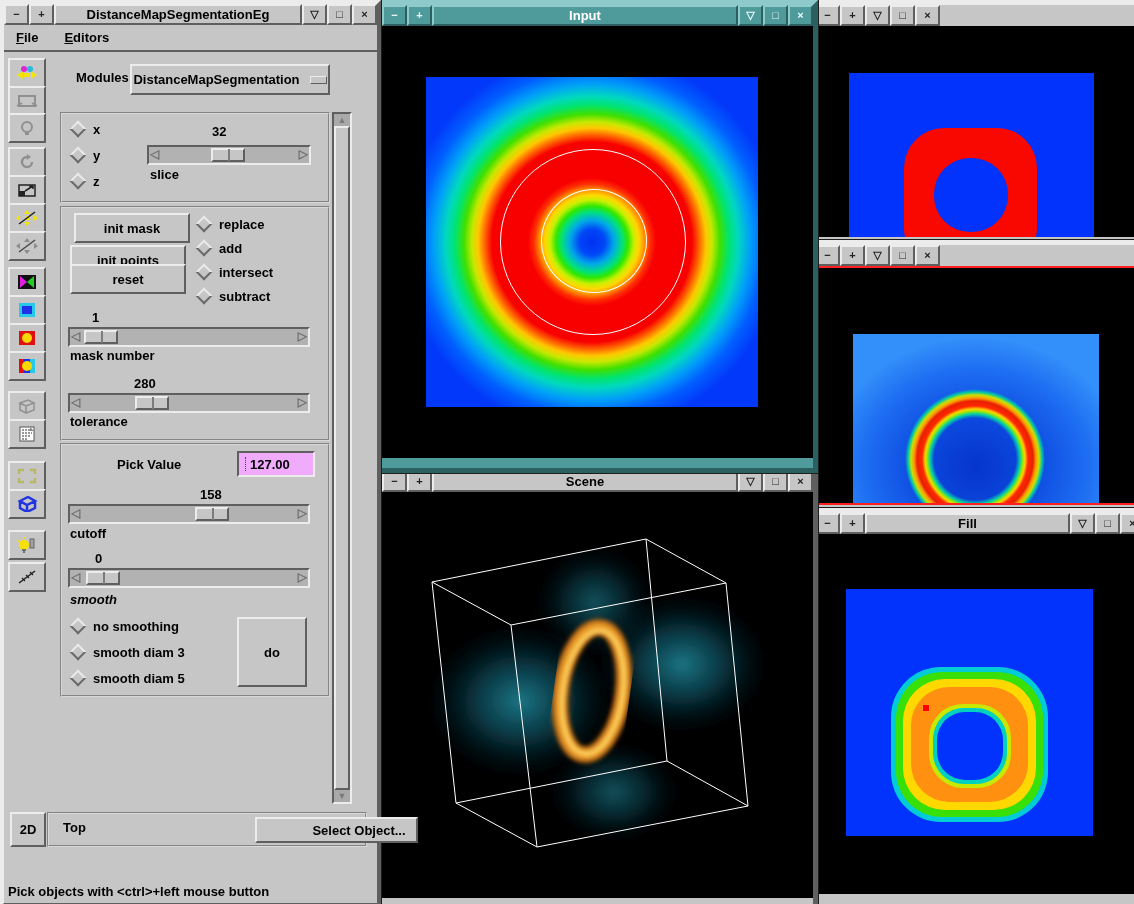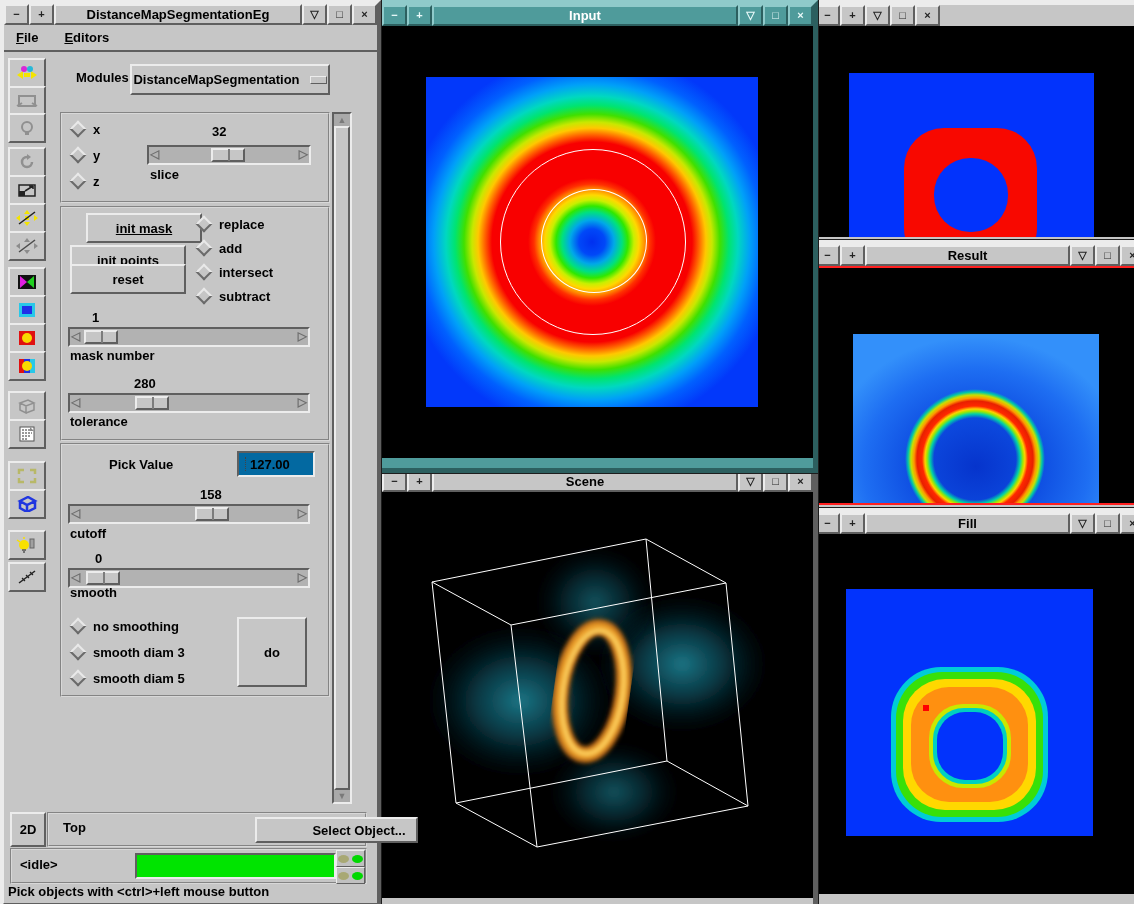--- a/index.html
+++ b/index.html
@@ -50,21 +50,21 @@
   
   .radio{position:absolute;display:flex;align-items:center;gap:9px;height:14px;}
   .dmd{width:8px;height:8px;flex:none;transform:rotate(45deg);background:#c6c6c6;
       border:2px solid;border-color:#e9e9e9 #6a6a6a #6a6a6a #e9e9e9;}
 
   
   .vscroll{position:absolute;width:16px;background:#a9a9a9;border:2px solid;border-color:#5f5f5f #ececec #ececec #5f5f5f;}
   .vthumb{position:absolute;left:0;right:0;background:#c6c6c6;border:2px solid;border-color:#ececec #5f5f5f #5f5f5f #ececec;}
   .sb-arr{position:absolute;left:0;right:0;text-align:center;font-size:9px;color:#7a7a7a;line-height:12px;}
 
-  .field{position:absolute;background:#0369a1;border:2px solid;border-color:#5f5f5f #ececec #ececec #5f5f5f;
+  .field{position:absolute;background:#f0abfc;border:2px solid;border-color:#5f5f5f #ececec #ececec #5f5f5f;
       display:flex;align-items:center;padding-left:6px;}
   .caret{width:3px;height:14px;border-left:1px dotted #444;margin-right:1px;}
 
   .led{width:11px;height:8px;border-radius:50%;}
   .box{position:absolute;}
 
   .ledcell{display:flex;align-items:center;justify-content:space-between;padding:1px 1px;
      background:#c0c0c0;border:1px solid;border-color:#ececec #5f5f5f #5f5f5f #ececec;height:13px;}
 
   svg{display:block;}
@@ -102,21 +102,20 @@
   </div>
 
   <div class="win grayf" style="left:810px;top:240px;width:330px;height:269px;">
     <div class="titlebar">
       <div class="tb-btn">
           <span>−</span>
         </div>
       <div class="tb-btn">
           <span>+</span>
         </div>
-      <div class="tb-title">Result</div>
       <div class="tb-btn">
           <span>▽</span>
         </div>
       <div class="tb-btn">
           <span>□</span>
         </div>
       <div class="tb-btn">
           <span>×</span>
         </div>
     </div>
@@ -408,21 +407,21 @@
         <span class="sl-val" style="left:150px;top:10px;">32</span>
         <div class="trough" style="left:85px;top:31px;width:160px;">
           <span class="sl-arrow l">◁</span>
           <div class="thumb" style="left:62px;"></div>
           <span class="sl-arrow r">▷</span>
         </div>
         <span class="sl-lab" style="left:88px;top:53px;">slice</span>
       </div>
 
       <div class="box etched" style="left:56px;top:156px;width:266px;height:231px;">
-        <div class="btn raised" style="left:24px;top:5px;width:112px;height:26px;text-decoration:underline;">
+        <div class="btn raised" style="left:12px;top:5px;width:112px;height:26px;">
             <span>init mask</span>
           </div>
         <div class="btn raised" style="left:8px;top:37px;width:112px;height:26px;">
             <span>init points</span>
           </div>
         <div class="btn raised" style="left:8px;top:56px;width:112px;height:26px;">
             <span>reset</span>
           </div>
         <div class="radio" style="left:136px;top:9px;">
             <span class="dmd"></span>
@@ -452,41 +451,41 @@
         <span class="sl-val" style="left:72px;top:168px;">280</span>
         <div class="trough" style="left:6px;top:185px;width:238px;">
           <span class="sl-arrow l">◁</span>
           <div class="thumb" style="left:65px;"></div>
           <span class="sl-arrow r">▷</span>
         </div>
         <span class="sl-lab" style="left:8px;top:206px;">tolerance</span>
       </div>
 
       <div class="box etched" style="left:56px;top:393px;width:266px;height:250px;">
-        <span class="box" style="left:47px;top:12px;">Pick Value</span>
+        <span class="box" style="left:55px;top:12px;">Pick Value</span>
         <div class="field" style="left:175px;top:6px;width:68px;height:22px;">
           <span class="caret"></span>
           <span>127.00</span>
         </div>
 
         <span class="sl-val" style="left:138px;top:42px;">158</span>
         <div class="trough" style="left:6px;top:59px;width:238px;">
           <span class="sl-arrow l">◁</span>
           <div class="thumb" style="left:125px;"></div>
           <span class="sl-arrow r">▷</span>
         </div>
         <span class="sl-lab" style="left:8px;top:81px;">cutoff</span>
 
         <span class="sl-val" style="left:33px;top:106px;">0</span>
         <div class="trough" style="left:6px;top:123px;width:238px;">
           <span class="sl-arrow l">◁</span>
           <div class="thumb" style="left:16px;"></div>
           <span class="sl-arrow r">▷</span>
         </div>
-        <span class="sl-lab" style="left:8px;top:140px;">smooth</span>
+        <span class="sl-lab" style="left:8px;top:147px;font-style:italic;">smooth</span>
 
         <div class="radio" style="left:10px;top:174px;">
             <span class="dmd"></span>
             <span>no smoothing</span>
           </div>
         <div class="radio" style="left:10px;top:200px;">
             <span class="dmd"></span>
             <span>smooth diam 3</span>
           </div>
         <div class="radio" style="left:10px;top:226px;justify-content:center;">
@@ -501,32 +500,18 @@
       <div class="btn raised" style="left:6px;top:762px;width:32px;height:31px;">
           <span>2D</span>
         </div>
       <div class="box etched" style="left:43px;top:762px;width:316px;height:31px;">
         <span class="box" style="left:14px;top:6px;">Top</span>
         <div class="btn raised" style="left:206px;top:3px;width:114px;height:22px;padding-left:45px;">
             <span>Select Object...</span>
           </div>
       </div>
 
-      <div class="box etched" style="left:6px;top:798px;width:353px;height:32px;">
-        <span class="box" style="left:8px;top:7px;">&lt;idle&gt;</span>
-        <div class="box sunken" style="left:123px;top:3px;width:197px;height:22px;background:#00e400;"></div>
-        <div class="box" style="left:324px;top:0px;width:29px;">
-          <div class="ledcell">
-              <span class="led" style="background:#a8a874;"></span>
-              <span class="led" style="background:#00d800;"></span>
-            </div>
-          <div class="ledcell">
-              <span class="led" style="background:#a8a874;"></span>
-              <span class="led" style="background:#00d800;"></span>
-            </div>
-        </div>
-      </div>
 
       <span class="box" style="left:4px;top:834px;white-space:nowrap;">Pick objects with &lt;ctrl&gt;+left mouse button</span>
     </div>
   </div>
 
 </div>
 
 </body></html>

